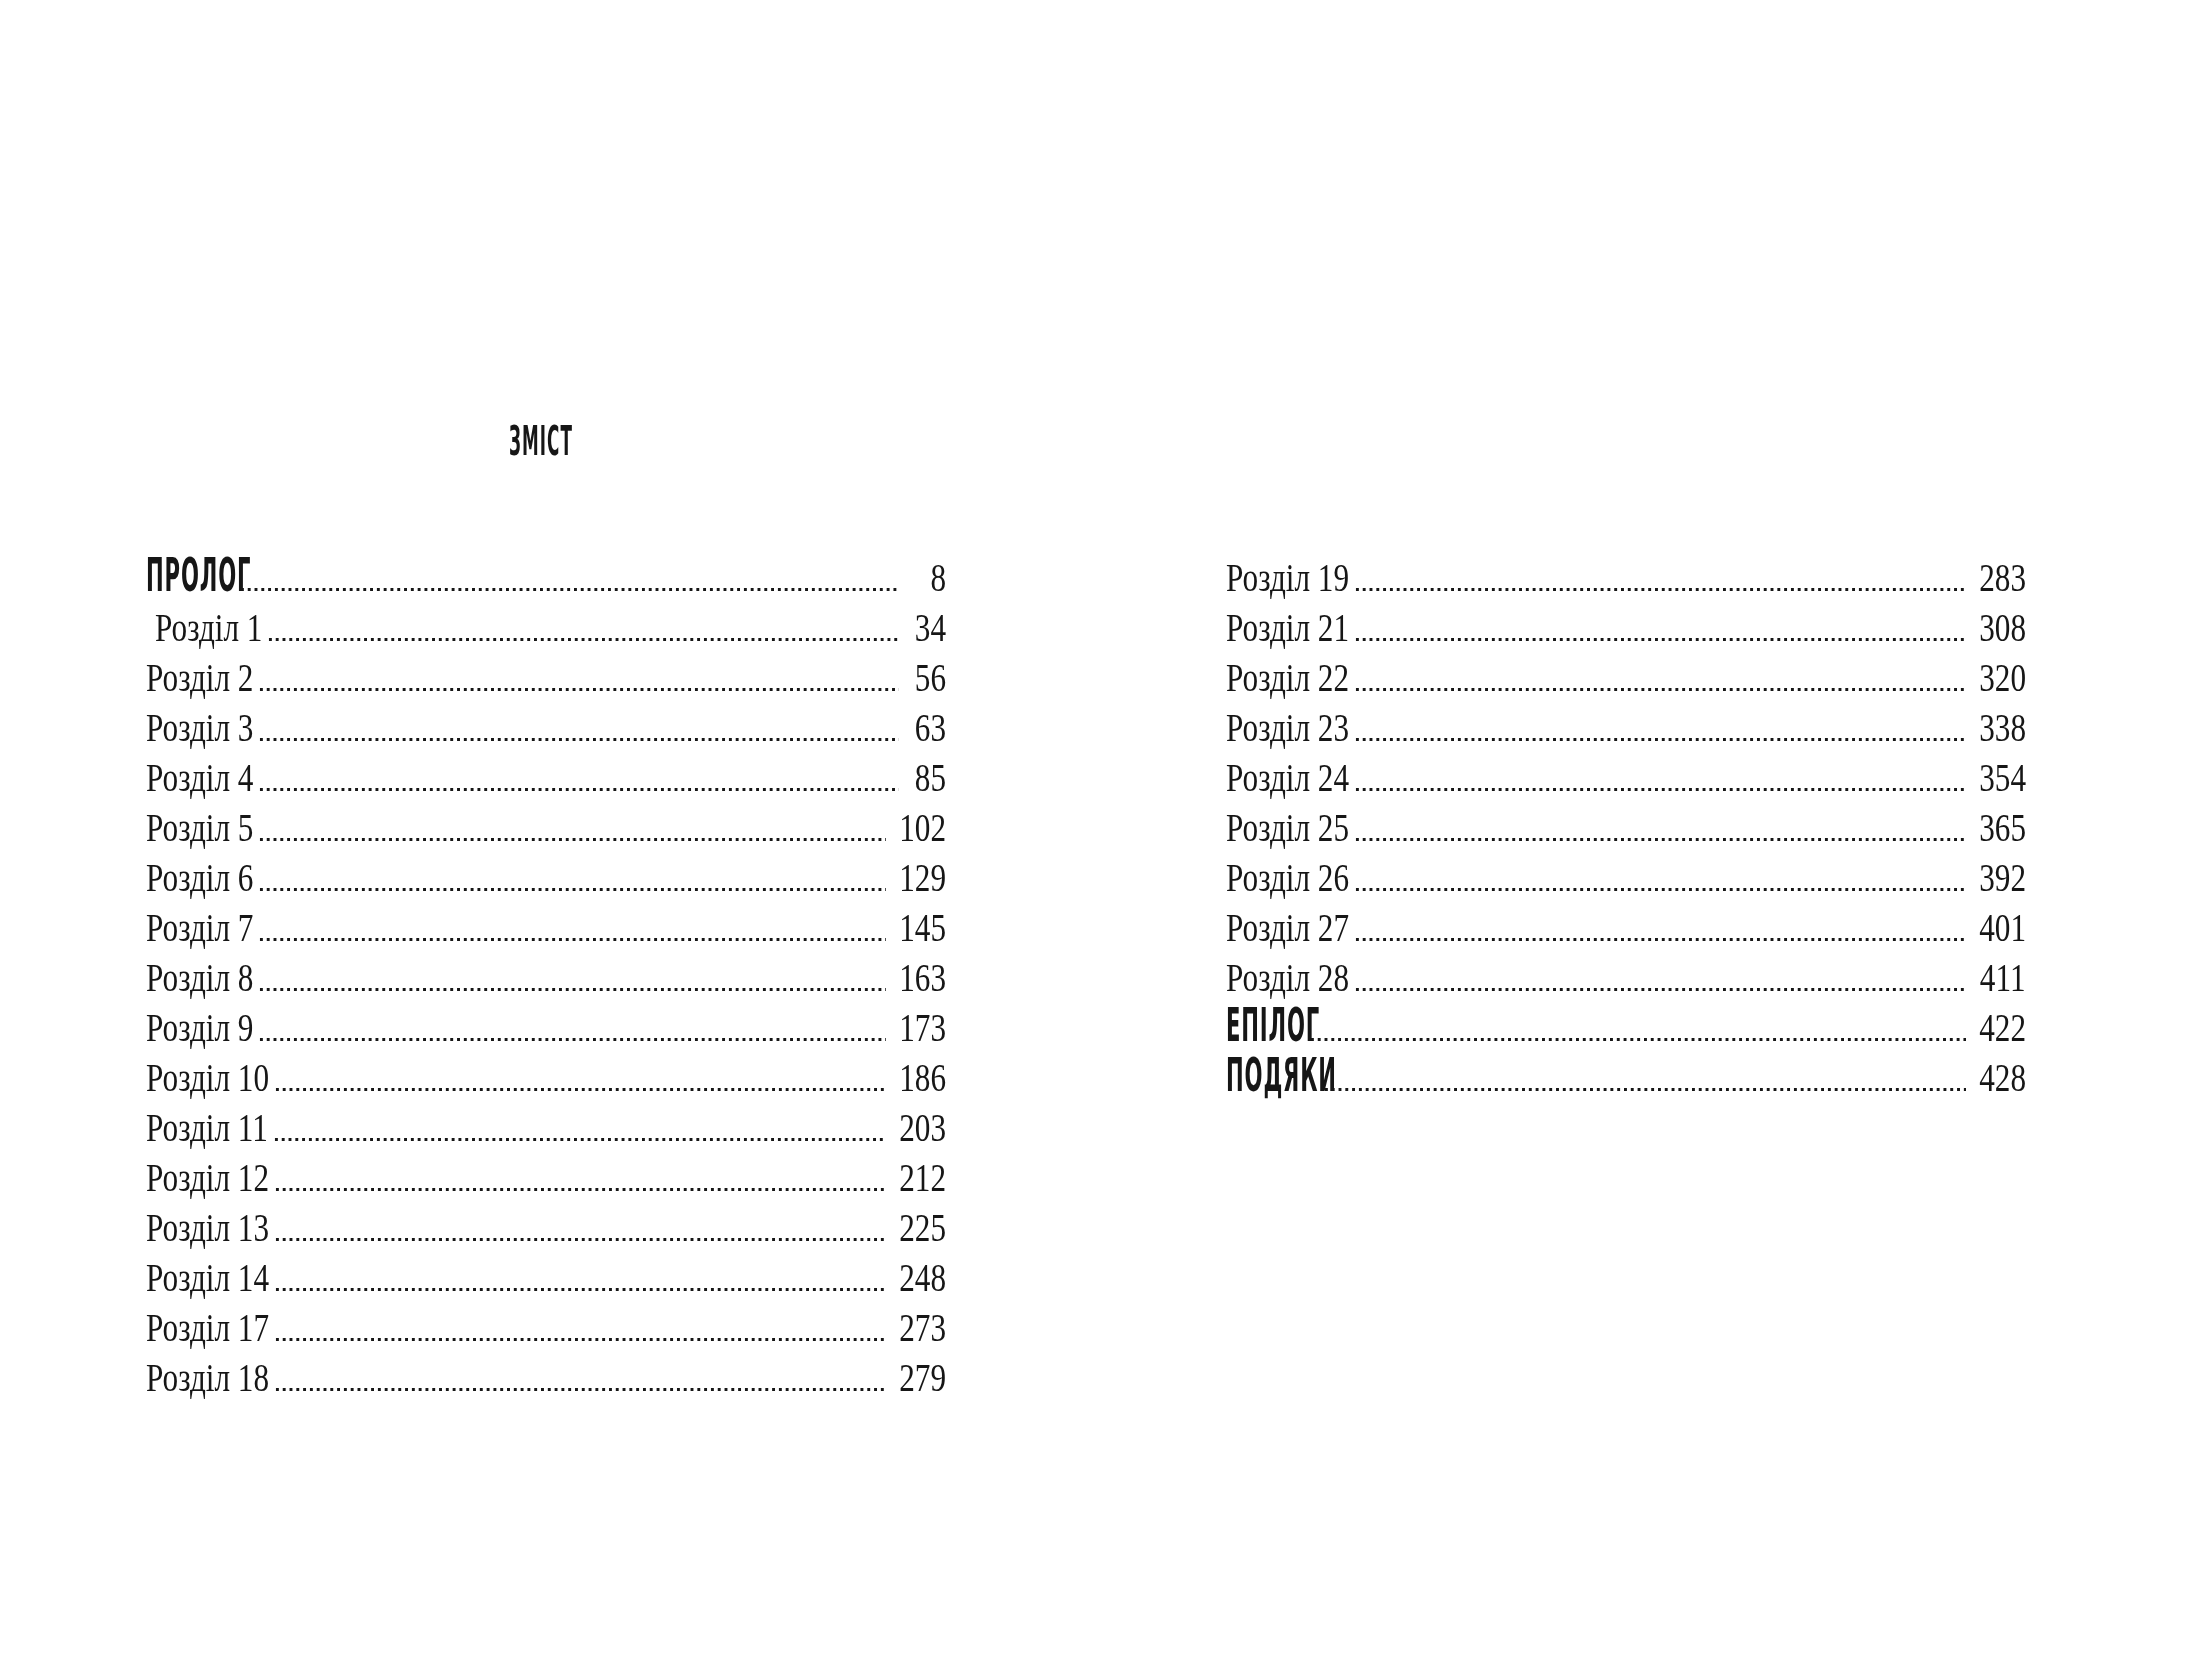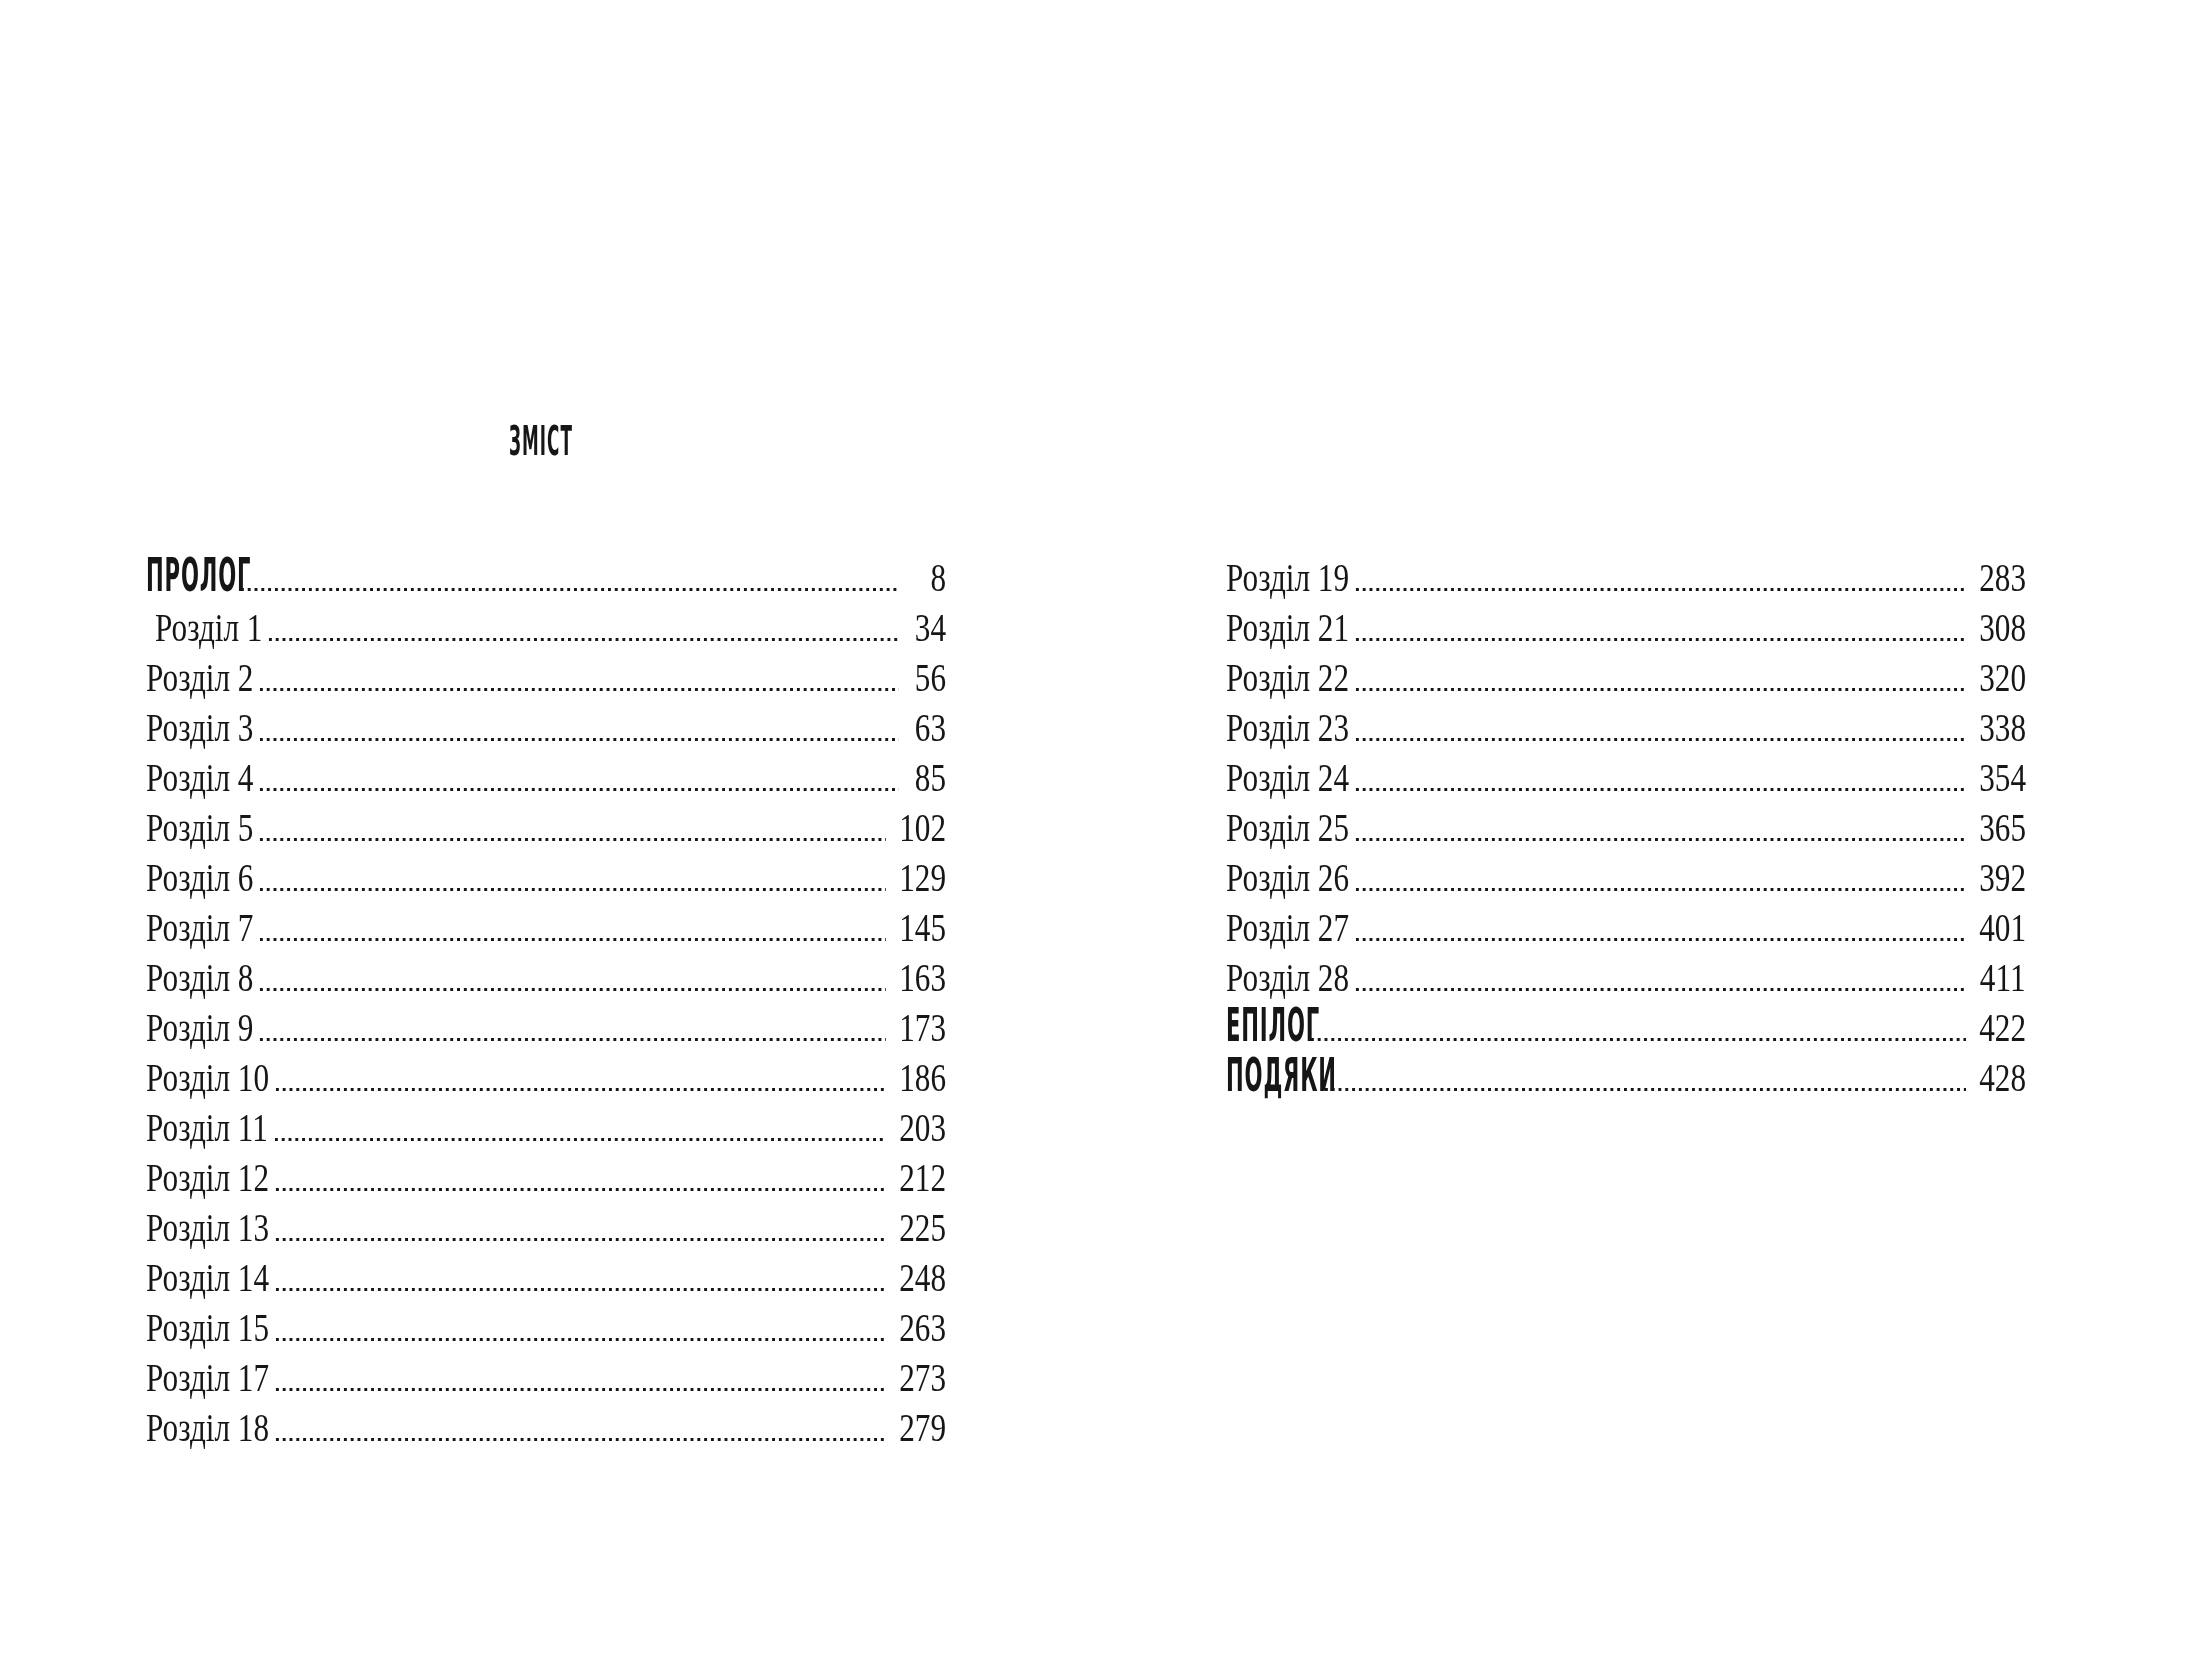--- a/index.html
+++ b/index.html
@@ -229,29 +229,20 @@
     <span class="label" style="width: 123px;">
       <span class="scale-inner">Розділ 14</span>
     </span>
     <span class="dots"></span>
     <span class="pagenum">
       <span class="scale-inner">248</span>
     </span>
   </div>
     <div class="toc-row">
     <span class="label" style="width: 123px;">
-      <span class="scale-inner">Розділ 15</span>
-    </span>
-    <span class="dots"></span>
-    <span class="pagenum">
-      <span class="scale-inner">263</span>
-    </span>
-  </div>
-    <div class="toc-row">
-    <span class="label" style="width: 123px;">
       <span class="scale-inner">Розділ 17</span>
     </span>
     <span class="dots"></span>
     <span class="pagenum">
       <span class="scale-inner">273</span>
     </span>
   </div>
     <div class="toc-row">
     <span class="label" style="width: 123px;">
       <span class="scale-inner">Розділ 18</span>

